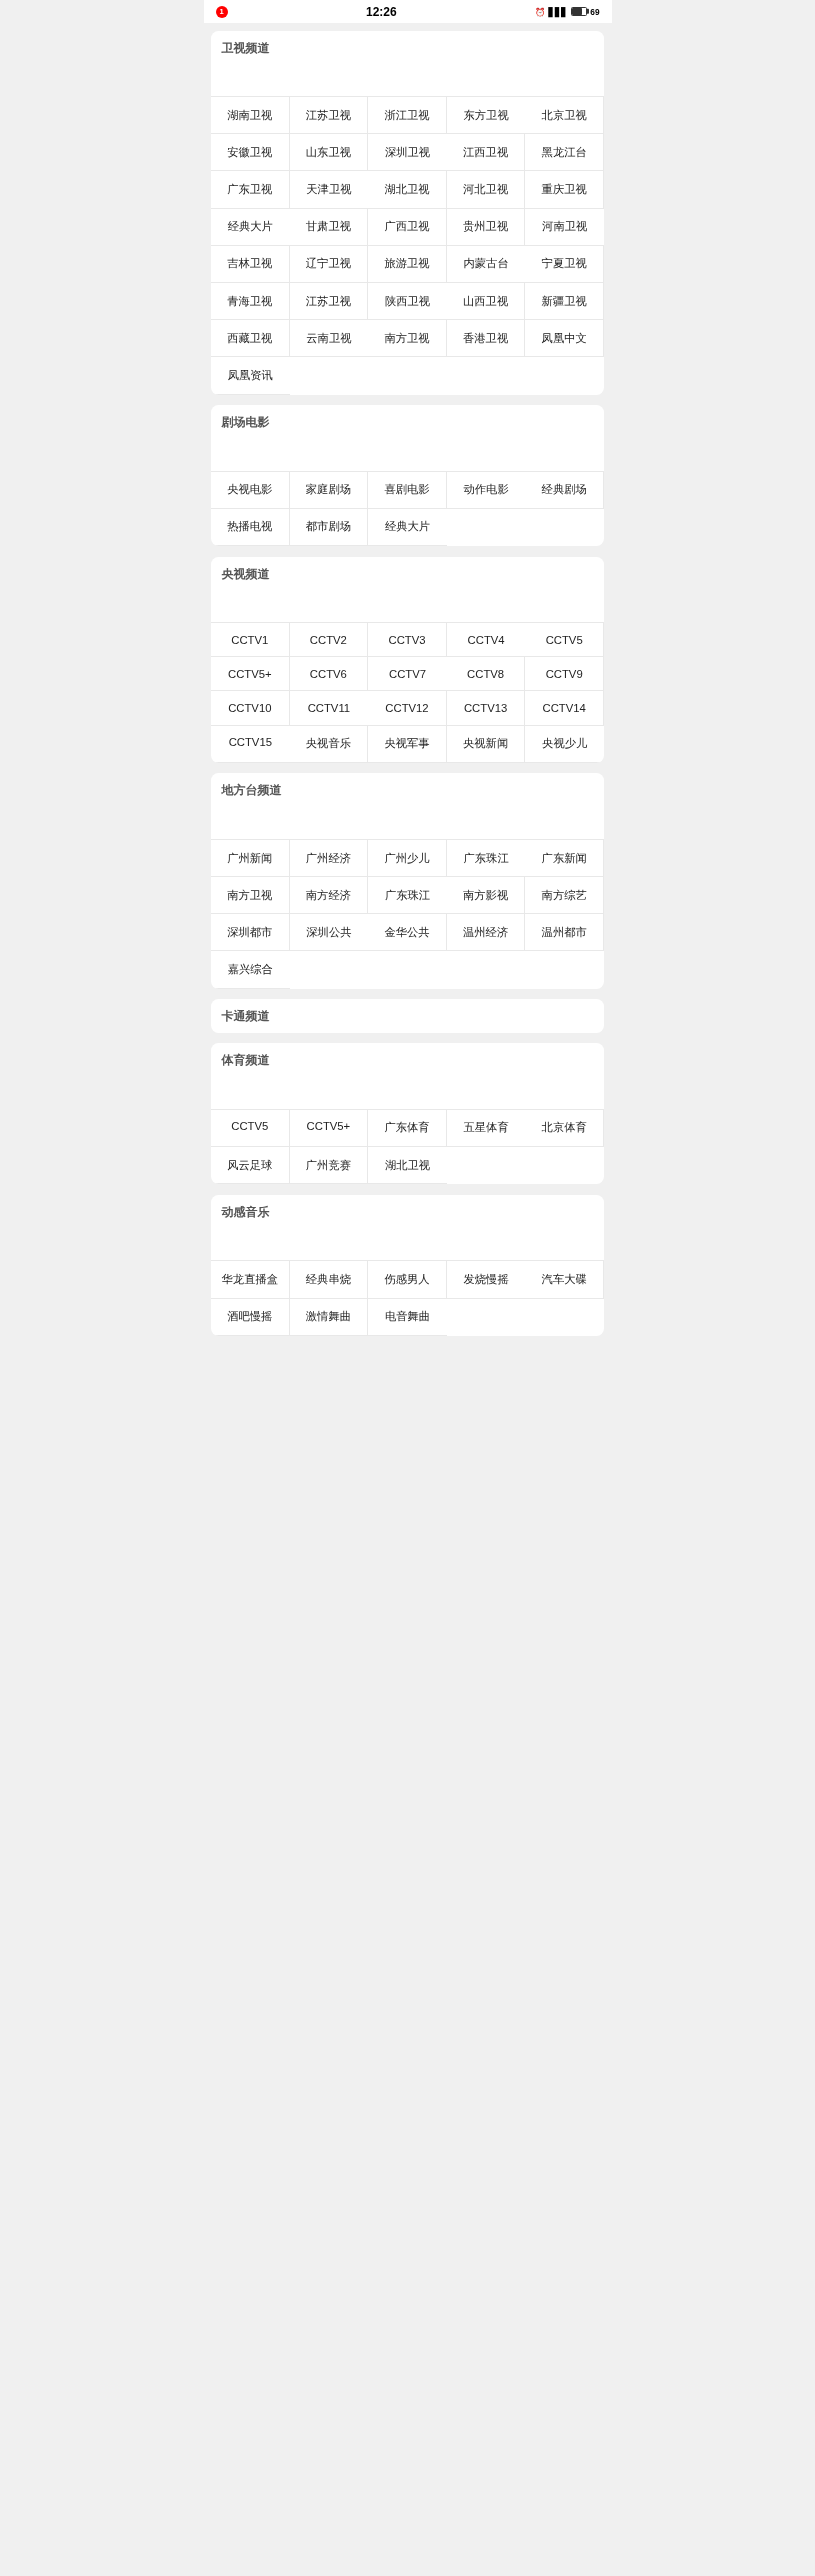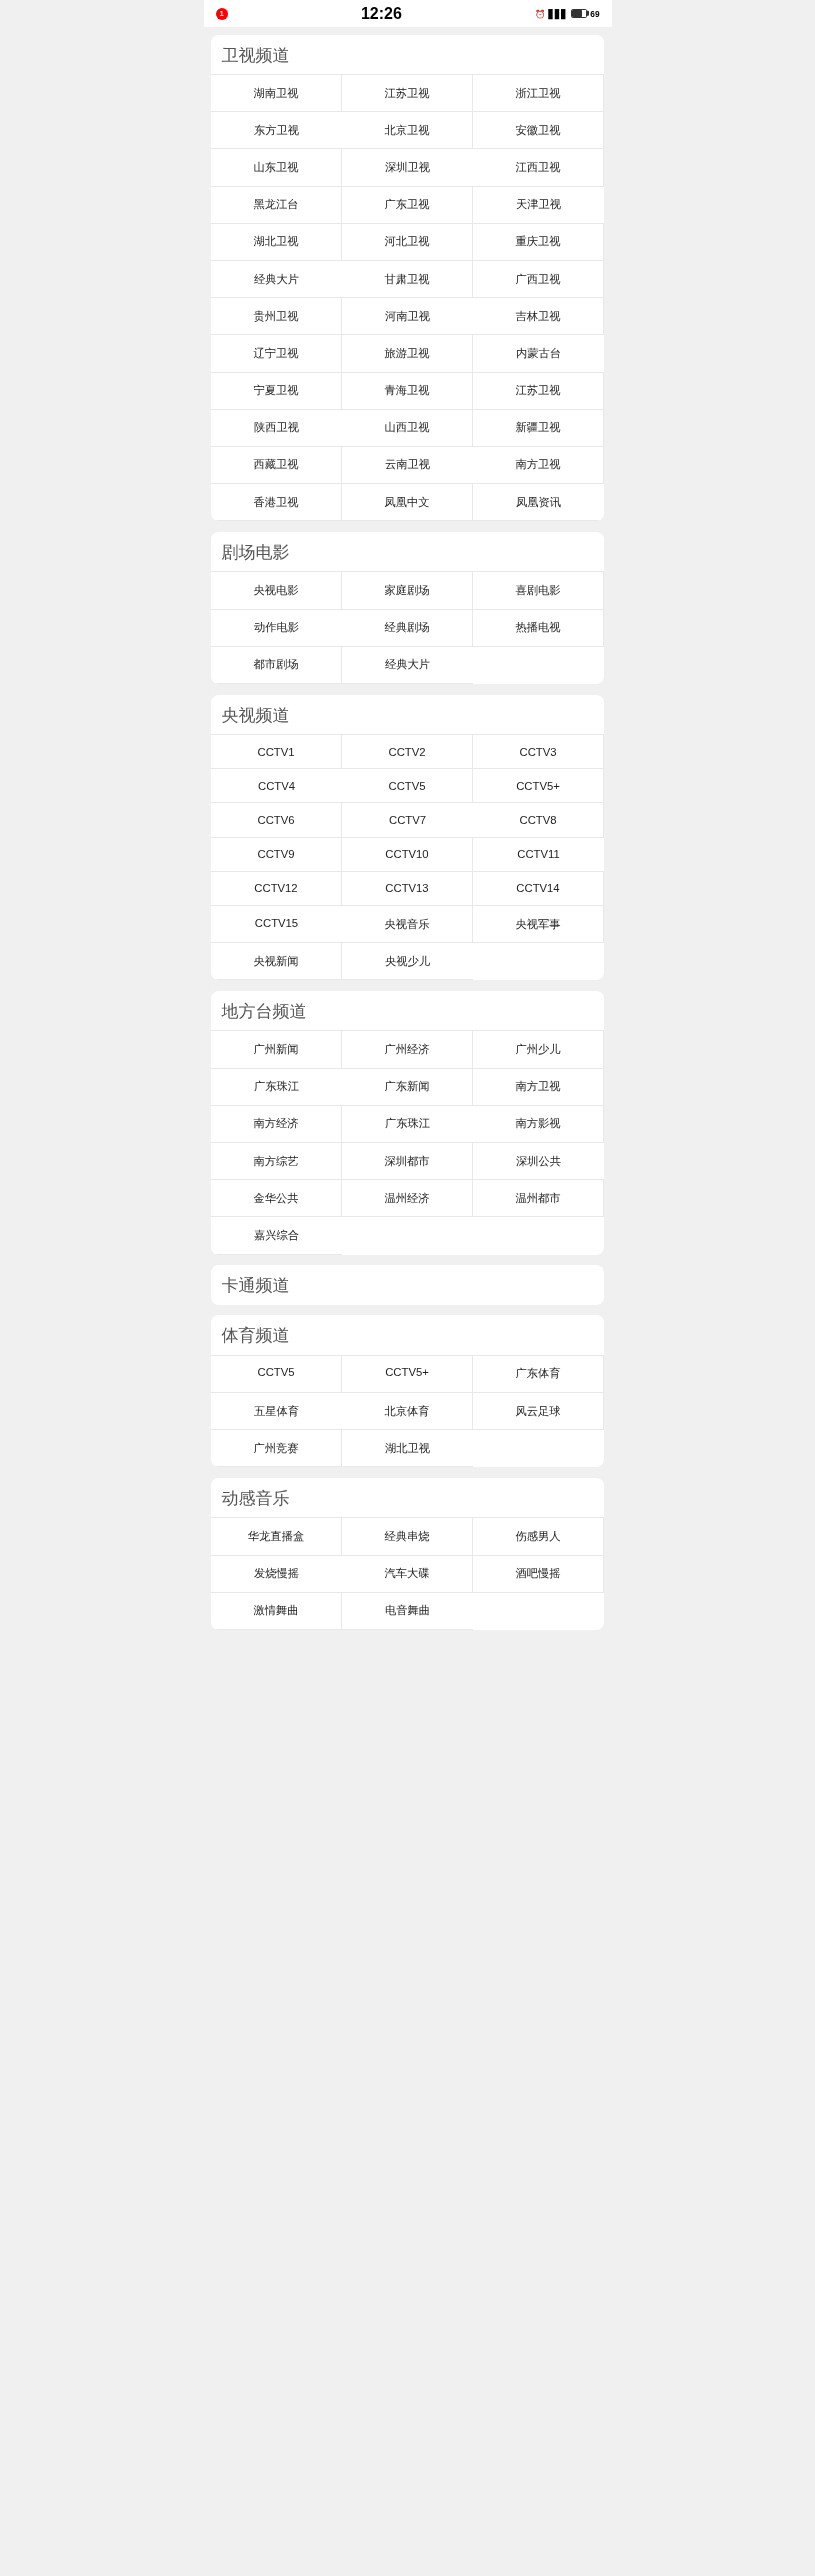--- a/index.html
+++ b/index.html
@@ -29,21 +29,21 @@
       background: red;
       border-radius: 50%;
       display: flex;
       align-items: center;
       justify-content: center;
       color: white;
       font-size: 7.5px;
       font-weight: bold;
     }
     .status-center {
-      font-size: 16px;
+      font-size: 12px;
       font-weight: 600;
     }
     .status-right {
       display: flex;
       align-items: center;
       gap: 3px;
       font-size: 8.3px;
     }
     .battery {
       width: 16.6px;
@@ -78,30 +78,31 @@
       gap: 10.6px;
     }
 
     .section {
       background: #fff;
       border-radius: 7.5px;
       overflow: hidden;
     }
 
     .section-title {
-      font-size: 17px;
+      font-size: 12px;
       color: #555;
       padding: 9px 10.6px 7.5px;
-      font-weight: 400;
+      font-weight: 700;
     }
 
     .channel-grid {
       display: grid;
-      grid-template-columns: repeat(3, 1fr);
+      grid-template-columns: repeat(5, 1fr);
       border-top: 0.8px solid #e8e8e8;
+      margin-top: 32px;
     }
 
     .channel-cell {
       padding: 10.6px 6px;
       text-align: center;
       font-size: 11.3px;
       color: #222;
       border-right: 0.8px solid #e8e8e8;
       border-bottom: 0.8px solid #e8e8e8;
       cursor: pointer;

